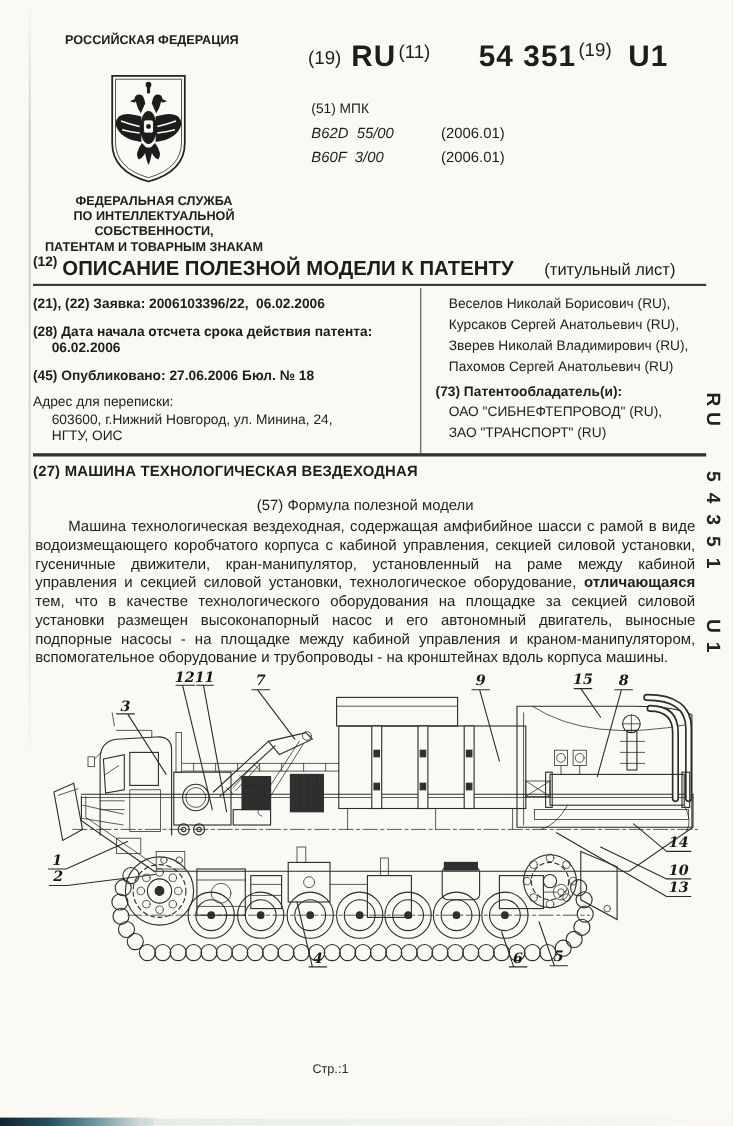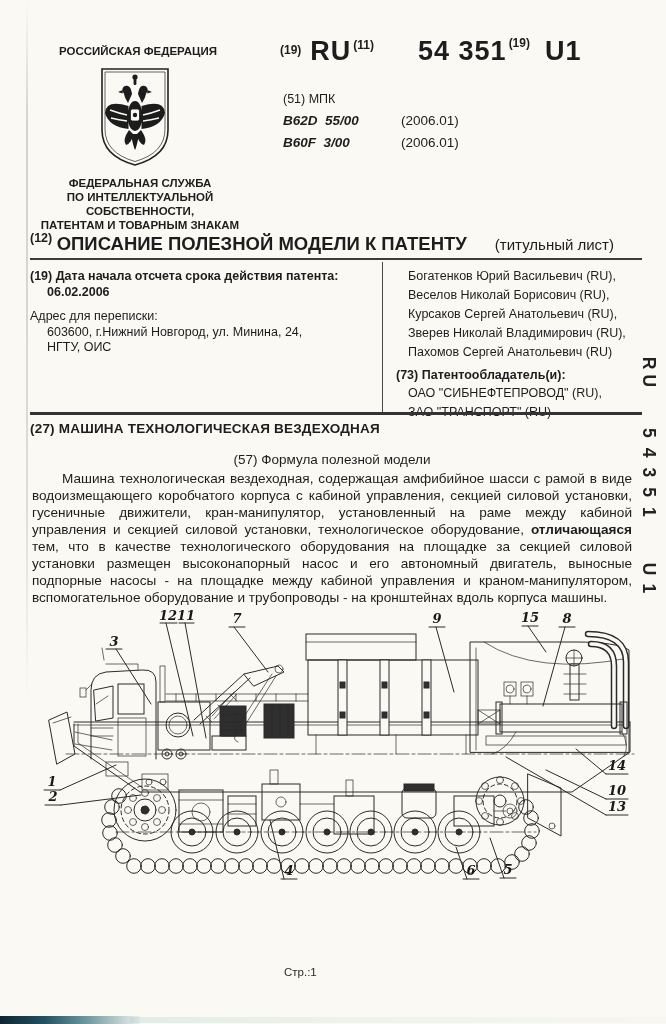--- a/index.html
+++ b/index.html
@@ -6,36 +6,36 @@
   .page{position:relative;width:666px;height:1024px;background:#faf9f4;overflow:hidden;
         font-family:"Liberation Sans",sans-serif;color:#1d1d1d;}
   .abs{position:absolute;}
   .b{font-weight:700;}
   .pre{white-space:pre;}
   .center{text-align:center;}
 
   .scan-line{left:26px;top:0;width:2px;height:700px;
     background:linear-gradient(to bottom,rgba(110,105,95,0),rgba(110,105,95,.28) 18%,rgba(110,105,95,.20) 72%,rgba(110,105,95,0));}
 
-  .country{left:58px;top:45px;width:160px;font-size:11.5px;line-height:13px;}
+  .country{left:58px;top:31px;width:160px;font-size:11.5px;line-height:13px;}
   .office{left:20px;top:176px;width:240px;font-size:11.5px;line-height:14px;}
 
   .pub-row{left:280px;top:36px;display:flex;align-items:flex-start;}
-  .code-s{font-size:12px;font-weight:700;}
+  .code-s{font-size:17px;font-weight:400;}
   .pub-big{font-size:27px;font-weight:700;letter-spacing:1px;line-height:30px;}
   .m19{margin-top:7px;}
   .mru{margin-left:9px;}
   .m11{margin-top:2px;margin-left:2px;}
   .mnum{margin-left:44px;}
   .m13{margin-top:0;margin-left:2px;}
   .mu1{margin-left:15px;}
 
   .ipc-label{left:283px;top:92px;font-size:12.5px;text-align:center;}
   .ipc-row{left:283px;font-size:13.5px;display:flex;}
-  .ipc-code{font-weight:700;font-style:italic;width:118px;}
+  .ipc-code{font-weight:400;font-style:italic;width:118px;}
   .r1{top:113px;}.r2{top:135px;}
 
   .doctype{left:30px;top:231px;width:620px;}
   .dt-code{font-size:12.5px;font-weight:700;vertical-align:8px;}
   .dt-title{font-size:18.5px;font-weight:700;}
   .dt-suffix{font-size:15px;font-weight:400;margin-left:28px;}
   .rule-1{left:30px;top:258px;width:612px;height:2px;background:#3c3c3c;}
   .rule-2{left:30px;top:412px;width:612px;height:3px;background:#333;}
 
   .biblio{left:30px;top:262px;width:612px;height:150px;display:flex;font-size:12.5px;line-height:15.5px;}
@@ -142,33 +142,40 @@
 
   <div class="abs doctype">
     <span class="dt-code">(12)</span>
     <span class="dt-title">ОПИСАНИЕ ПОЛЕЗНОЙ МОДЕЛИ К ПАТЕНТУ</span><span class="dt-suffix">(титульный лист)</span>
   </div>
   <div class="abs rule-1"></div>
 
   <div class="abs biblio">
     <div class="col-l">
       <div class="fld">
-        <div class="b">(19) Дата начала отсчета срока действия патента:</div>
+        <span class="b">(21), (22) Заявка:</span>
+        <span class="b pre">2006103396/22,  06.02.2006</span>
+      </div>
+      <div class="fld">
+        <div class="b">(28) Дата начала отсчета срока действия патента:</div>
         <div class="b ind">06.02.2006</div>
+      </div>
+      <div class="fld">
+        <span class="b">(45) Опубликовано:</span>
+        <span class="b">27.06.2006 Бюл. № 18</span>
       </div>
       <div class="fld">
         <div>Адрес для переписки:</div>
         <div class="ind">603600, г.Нижний Новгород, ул. Минина, 24,</div>
         <div class="ind">НГТУ, ОИС</div>
       </div>
     </div>
     <div class="col-r">
       <div>
         <div class="names">
-          <div>Богатенков Юрий Васильевич (RU),</div>
           <div>Веселов Николай Борисович (RU),</div>
           <div>Курсаков Сергей Анатольевич (RU),</div>
           <div>Зверев Николай Владимирович (RU),</div>
           <div>Пахомов Сергей Анатольевич (RU)</div>
         </div>
       </div>
       <div style="margin-top:7px;">
         <div class="b">(73) Патентообладатель(и):</div>
         <div class="names">
           <div>ОАО "СИБНЕФТЕПРОВОД" (RU),</div>

